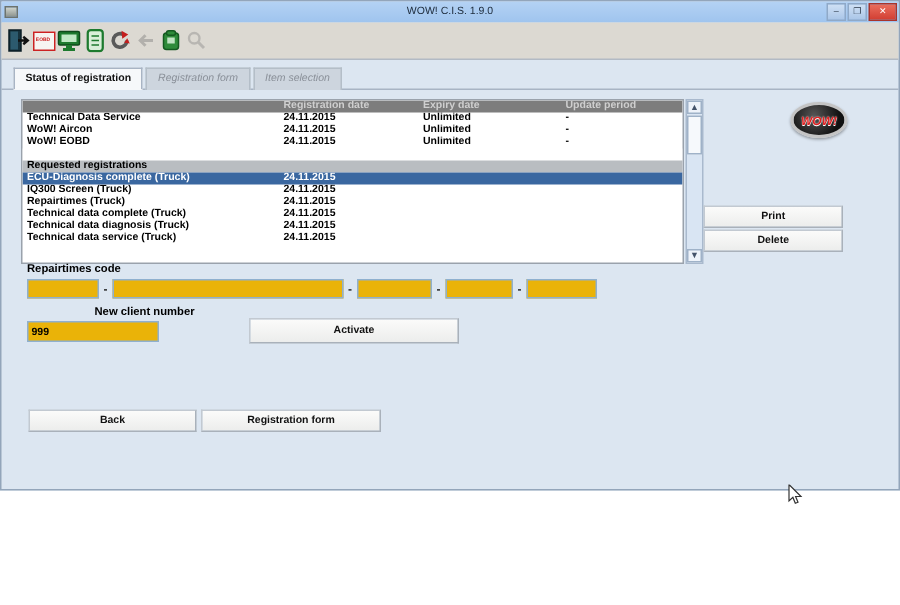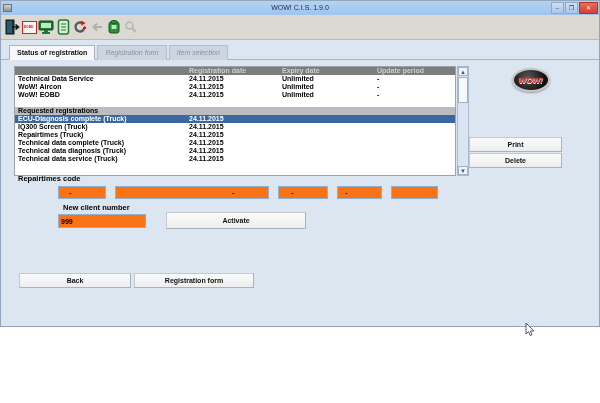--- a/index.html
+++ b/index.html
@@ -64,21 +64,21 @@
   .vscroll { position:absolute; left:456px; top:65px; width:12px; height:110px;
              background:#d9e5f3; border:1px solid #a9b9cd; }
   .sb-arrow { position:absolute; left:0; width:10px; height:9px; background:#eef3fa;
               border:1px solid #9fb2c8; font-size:6px; line-height:8px; text-align:center;
               color:#44536a; }
   .sb-up { top:0; } .sb-down { bottom:0; }
   .sb-thumb { position:absolute; left:0; top:10px; width:10px; height:26px;
               background:#f6f9fc; border:1px solid #9fb2c8; }
 
   
-  .logo { position:absolute; left:511px; top:67px; width:38px; height:24px;
+  .logo { position:absolute; left:526px; top:67px; width:38px; height:24px;
           border-radius:50%; background:radial-gradient(circle at 40% 35%, #555 0%, #111 70%);
           border:2px solid #c4c4c4; box-shadow:0 1px 2px rgba(0,0,0,.35);
           display:flex; align-items:center; justify-content:center; }
   .logo span { font-size:8px; font-weight:bold; font-style:italic; color:#e02020;
                text-shadow:0 0 1px #fff, 0 1px 0 #fff; }
 
   
   .btn { position:absolute; background:linear-gradient(#fbfbfa,#ecedec);
          border:1px solid #c2c9d1; border-bottom-color:#a9b1ba; border-right-color:#a9b1ba;
          font-size:7px; font-weight:bold; color:#111; text-align:center;
@@ -86,22 +86,22 @@
   .btn-print  { left:468px; top:136px; width:93px; height:15px; }
   .btn-delete { left:468px; top:152px; width:93px; height:15px; }
   .btn-activate { left:165px; top:211px; width:140px; height:17px; }
   .btn-back { left:18px;  top:272px; width:112px; height:15px; }
   .btn-regform { left:133px; top:272px; width:120px; height:15px; }
 
   
   .lbl { position:absolute; font-size:7.5px; font-weight:bold; color:#000; }
   .lbl-activation { left:17px; top:173px; }
   .lbl-client { left:17px; top:202px;padding-left:45px; }
-  .tfield { position:absolute; height:13px; background:#f97316; border:1px solid #8fb0cf;
-            font-size:7px; font-weight:bold; padding:0 2px; font-family:inherit;margin-left:40px; }
+  .tfield { position:absolute; height:13px; background:#eab308; border:1px solid #8fb0cf;
+            font-size:7px; font-weight:bold; padding:0 2px; font-family:inherit; }
   .af1 { left:17px;  top:185px; width:48px; }
   .af2 { left:74px;  top:185px; width:154px; }
   .af3 { left:237px; top:185px; width:50px; }
   .af4 { left:296px; top:185px; width:45px; }
   .af5 { left:350px; top:185px; width:47px; }
   .dash { position:absolute; top:187px; font-size:8px; font-weight:bold; color:#222; }
   .d1 { left:68px; } .d2 { left:231px; } .d3 { left:290px; } .d4 { left:344px; }
   .client-input { left:17px; top:213px; width:88px; height:14px; }
 
   

